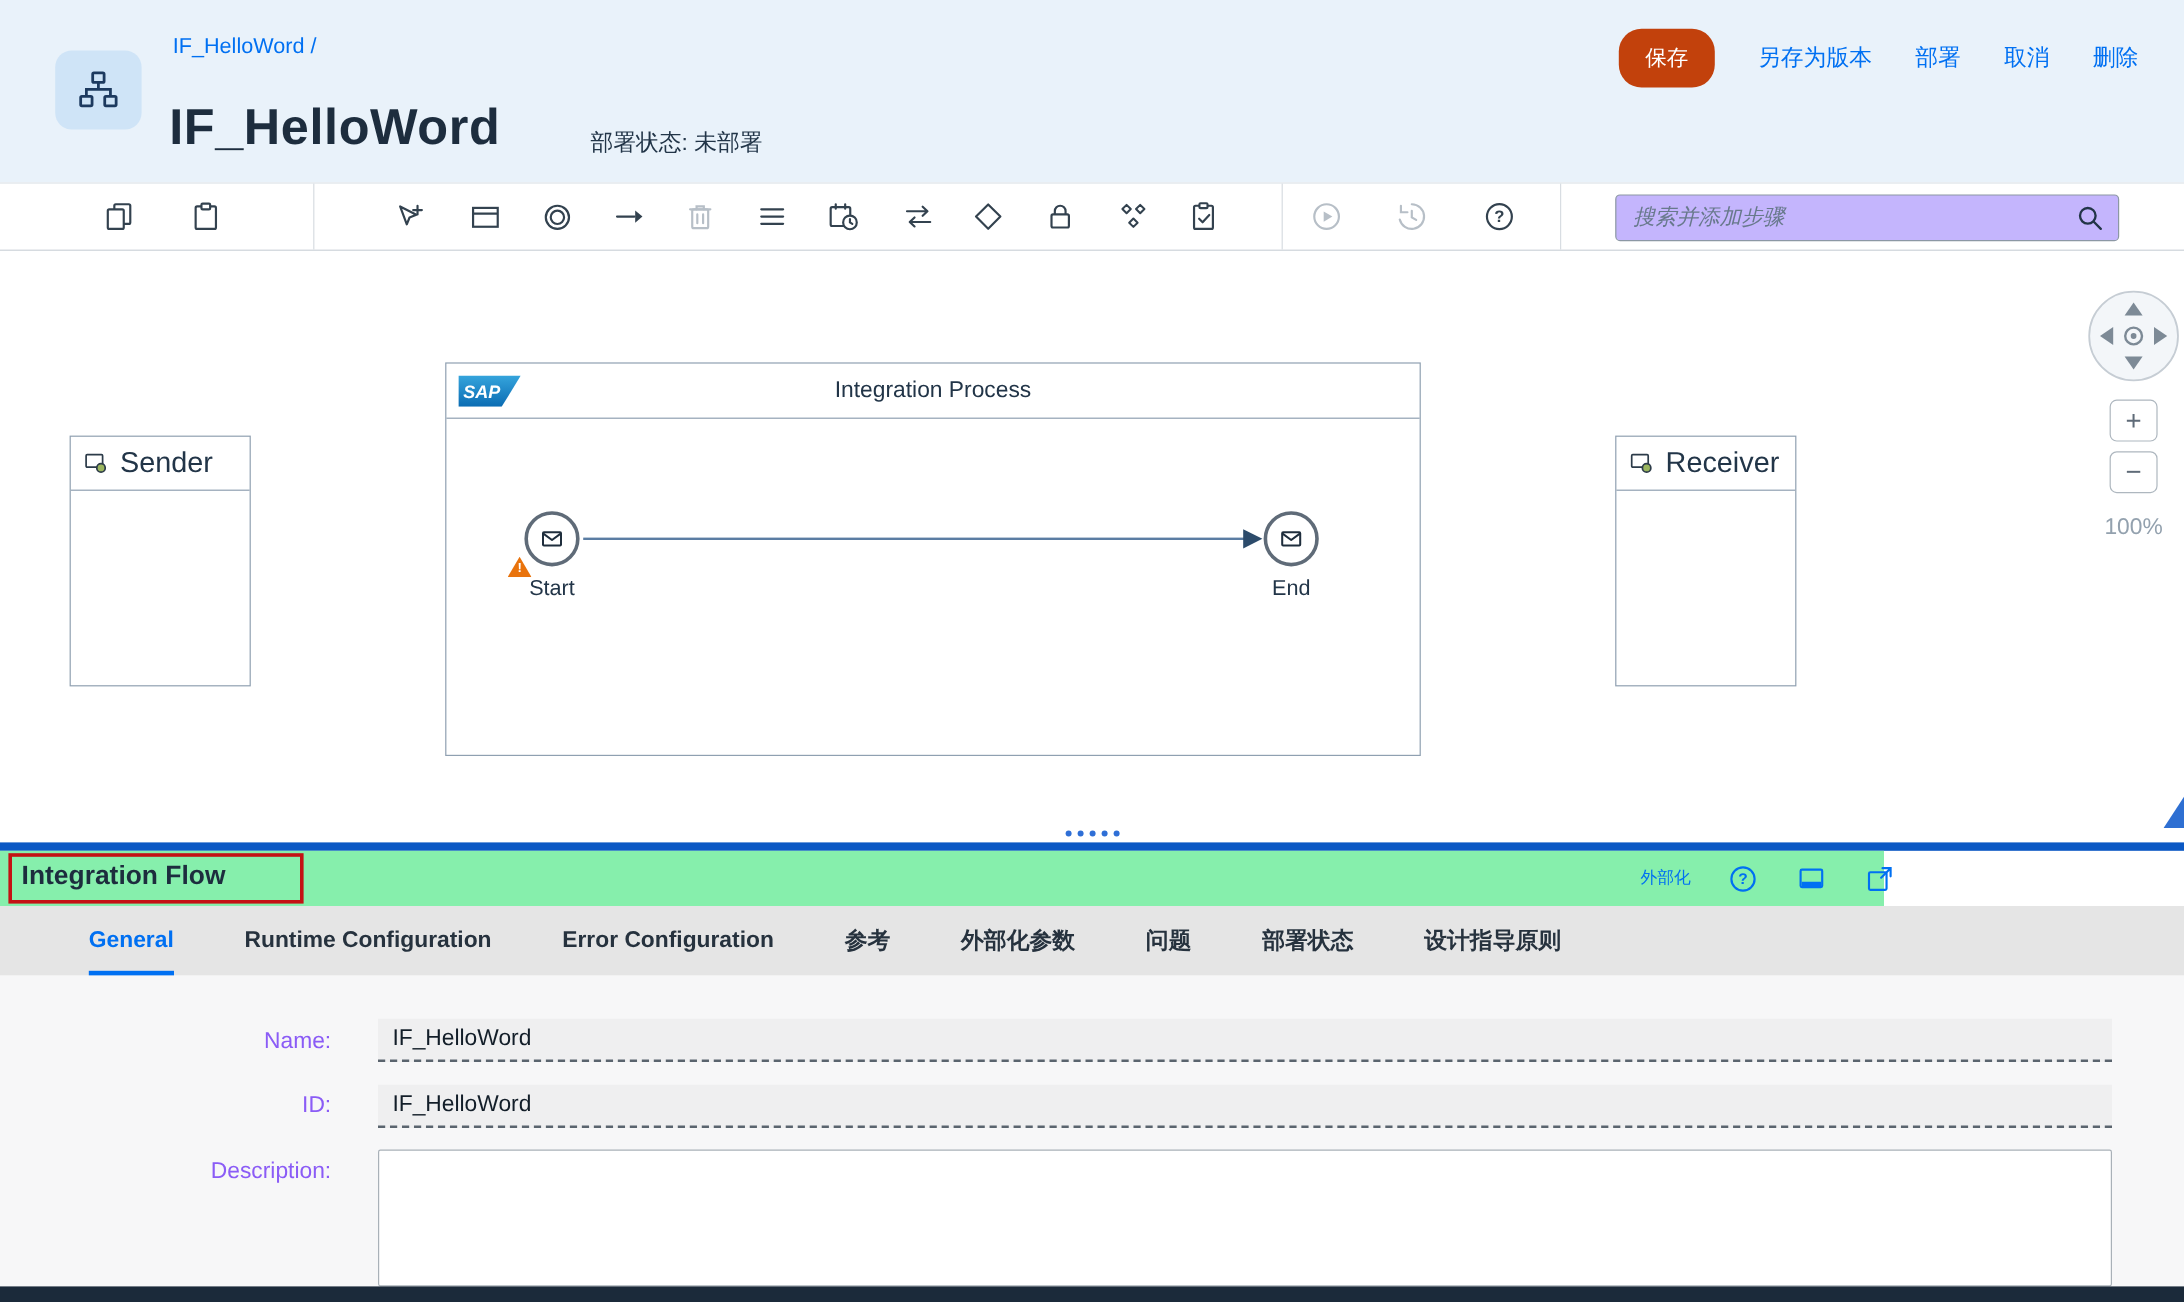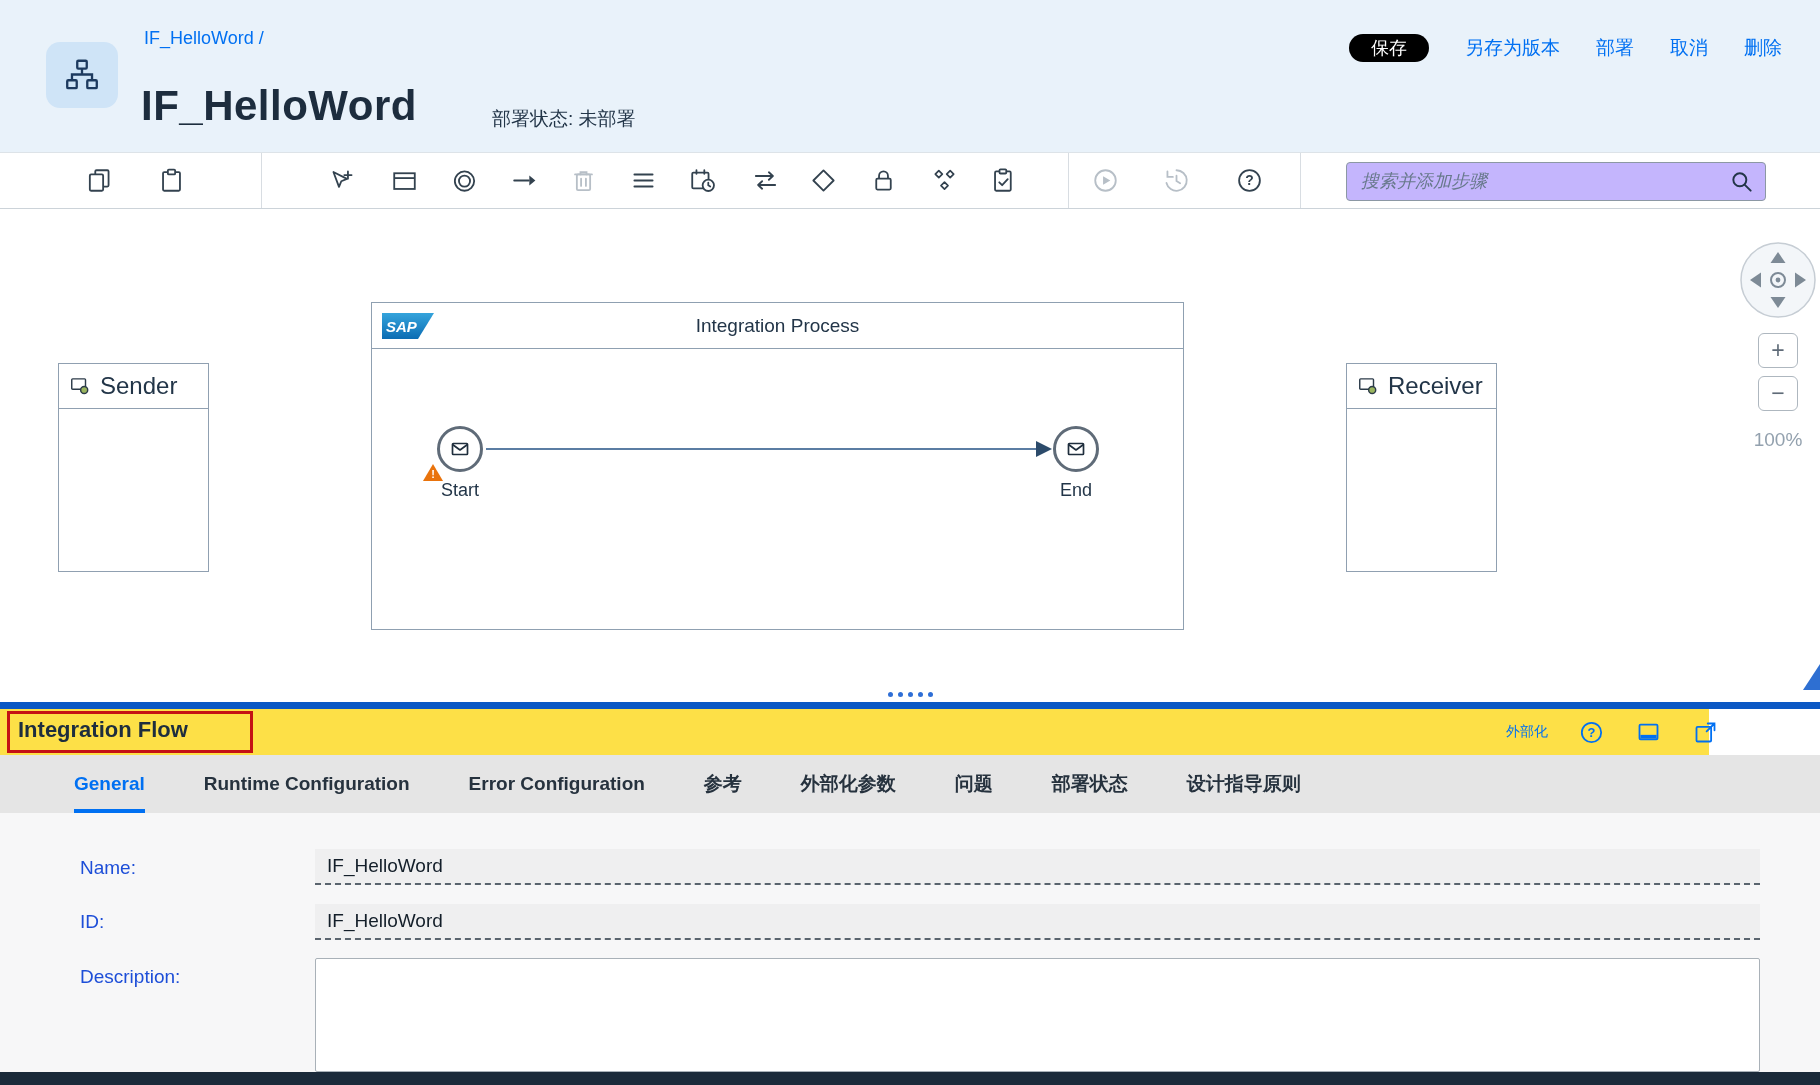--- a/index.html
+++ b/index.html
@@ -8,21 +8,21 @@
   #app { position:relative; width:1820px; height:1085px; background:#fff; overflow:hidden; }
 
   
   .header { position:absolute; left:0; top:0; width:1820px; height:152px; background:#e9f2fa; }
   .app-tile { position:absolute; left:46px; top:42px; width:72px; height:66px; border-radius:14px;
               background:#cfe4f7; display:flex; align-items:center; justify-content:center; }
   .breadcrumb { position:absolute; left:144px; top:28px; font-size:18px; color:#0070f2; text-decoration:none; cursor:pointer; }
   .page-title { position:absolute; left:141px; top:82px; font-size:42px; font-weight:bold; color:#1d2d3e; letter-spacing:.5px; }
   .deploy-status { position:absolute; left:492px; top:106px; font-size:19px; color:#223548; }
   .actions { position:absolute; right:38px; top:28px; height:40px; display:flex; align-items:center; gap:36px; }
-  .btn-save { background:#000000; color:#fff; border:none; border-radius:19px; height:28px; padding:0 22px;
+  .btn-save { background:#c2410c; color:#fff; border:none; border-radius:19px; height:49px; padding:0 22px;
               font-size:18px; font-family:inherit; cursor:pointer; }
   .link-btn { background:none; border:none; color:#0070f2; font-size:19px; font-family:inherit; cursor:pointer; }
 
   
   .toolbar { position:absolute; left:0; top:152px; width:1820px; height:57px; background:#fff;
              border-top:1px solid #dde3e8; border-bottom:1px solid #ccd3d9; }
   .tbtn { position:absolute; top:50%; transform:translate(-50%,-50%); width:42px; height:42px;
           display:flex; align-items:center; justify-content:center; background:none; border:none; cursor:pointer; }
   .tsep { position:absolute; top:0; width:1px; height:100%; background:#d8dde2; }
   .search-box { position:absolute; left:1346px; top:9px; width:420px; height:39px; background:#c4b5fd;
@@ -58,35 +58,35 @@
 
   
   .grip { position:absolute; left:0; top:689px; width:1820px; height:10px; display:flex; align-items:center;
           justify-content:center; gap:5px; cursor:row-resize; }
   .grip i { width:5px; height:5px; border-radius:50%; background:#2f6fd6; }
   .divider-bar { position:absolute; left:0; top:702px; width:1820px; height:7px; background:#0b58c4; }
   .resize-indicator { position:absolute; right:0; top:664px; width:0; height:0;
                       border-top:26px solid transparent; border-right:17px solid #2e6fd2; }
 
   
-  .panel-header { position:absolute; left:0; top:709px; width:1709px; height:46px; background:#fde047; }
+  .panel-header { position:absolute; left:0; top:709px; width:1570px; height:46px; background:#86efac; }
   .annotation-box { position:absolute; left:7px; top:2px; width:246px; height:42px; border:3px solid #c41214; }
   .panel-title { position:absolute; left:18px; top:8px; font-size:22px; font-weight:bold; color:#1d2d3e; }
   .panel-tools { position:absolute; right:-10px; top:0; height:46px; display:flex; align-items:center; gap:30px; }
   .externalize { background:none; border:none; color:#0070f2; font-size:14px; font-family:inherit; cursor:pointer; }
   .panel-tool-btn { background:none; border:none; display:flex; align-items:center; cursor:pointer; }
 
   .tabs { position:absolute; left:0; top:755px; width:1820px; height:58px; background:#e5e5e5;
           display:flex; align-items:stretch; gap:59px; padding-left:74px; }
   .tab { display:flex; align-items:center; font-size:19px; font-weight:bold; color:#26323e;
          border-bottom:4px solid transparent; padding-top:4px; cursor:pointer; white-space:nowrap; }
   .tab.active { color:#0070f2; border-bottom-color:#0070f2; }
 
   .form-area { position:absolute; left:0; top:813px; width:1820px; height:259px; background:#f7f7f8; }
-  .form-label { position:absolute; left:80px; width:196px; font-size:19px; color:#1d4ed8; }
+  .form-label { position:absolute; left:80px; width:196px; text-align:right; font-size:19px; color:#8b5cf6; }
   .field { position:absolute; left:315px; width:1445px; height:36px; background:#efeff0; border:none;
            border-bottom:2px dashed #5a646e; font-size:19px; color:#131e29; padding:0 12px; font-family:inherit; outline:none; }
   .name-label { top:44px; }  .name-field { top:36px; }
   .id-label { top:98px; }    .id-field { top:91px; }
   .desc-label { top:153px; }
   .desc-field { position:absolute; left:315px; top:145px; width:1445px; height:114px; background:#fff;
                 border:1px solid #a9b1b8; border-radius:2px; resize:none; font-family:inherit; font-size:19px; padding:8px 12px; outline:none; }
   .bottom-bar { position:absolute; left:0; top:1072px; width:1820px; height:13px; background:#1b2a3a; }
 </style>
 </head>

